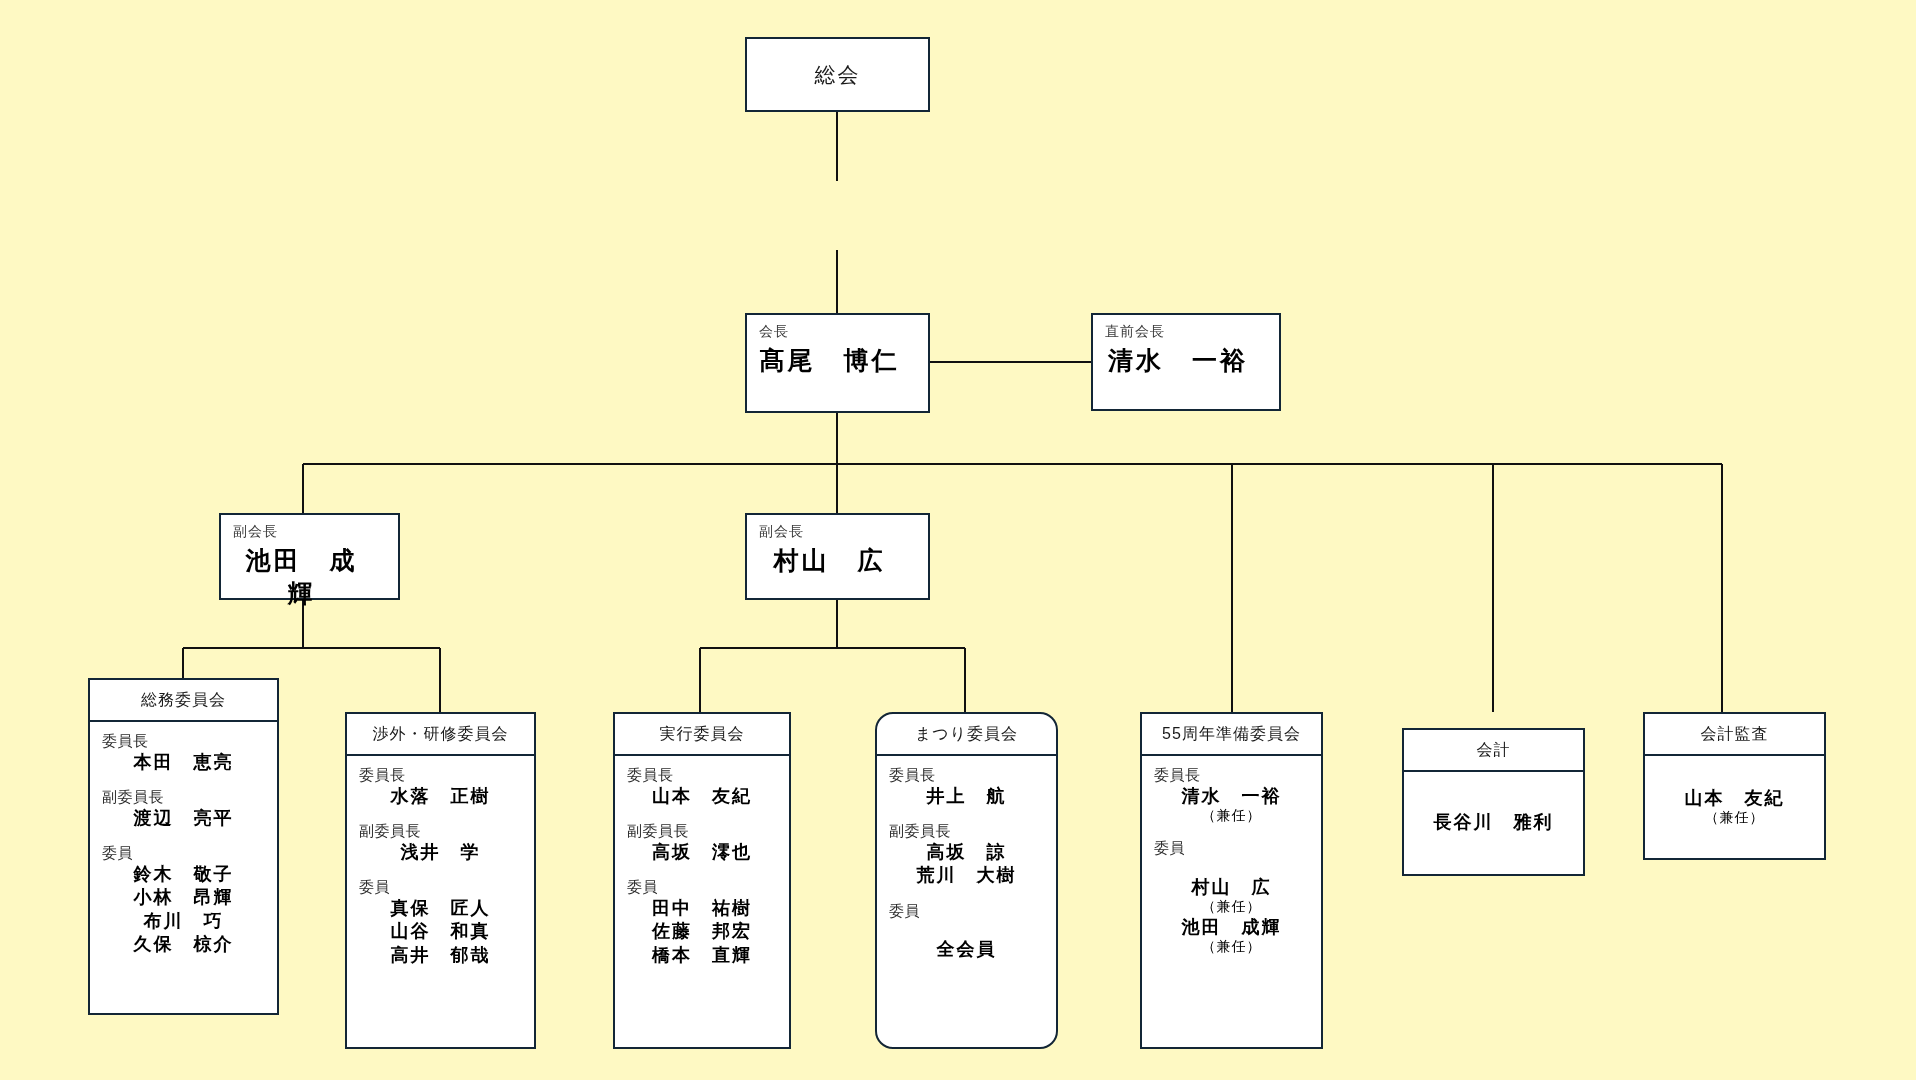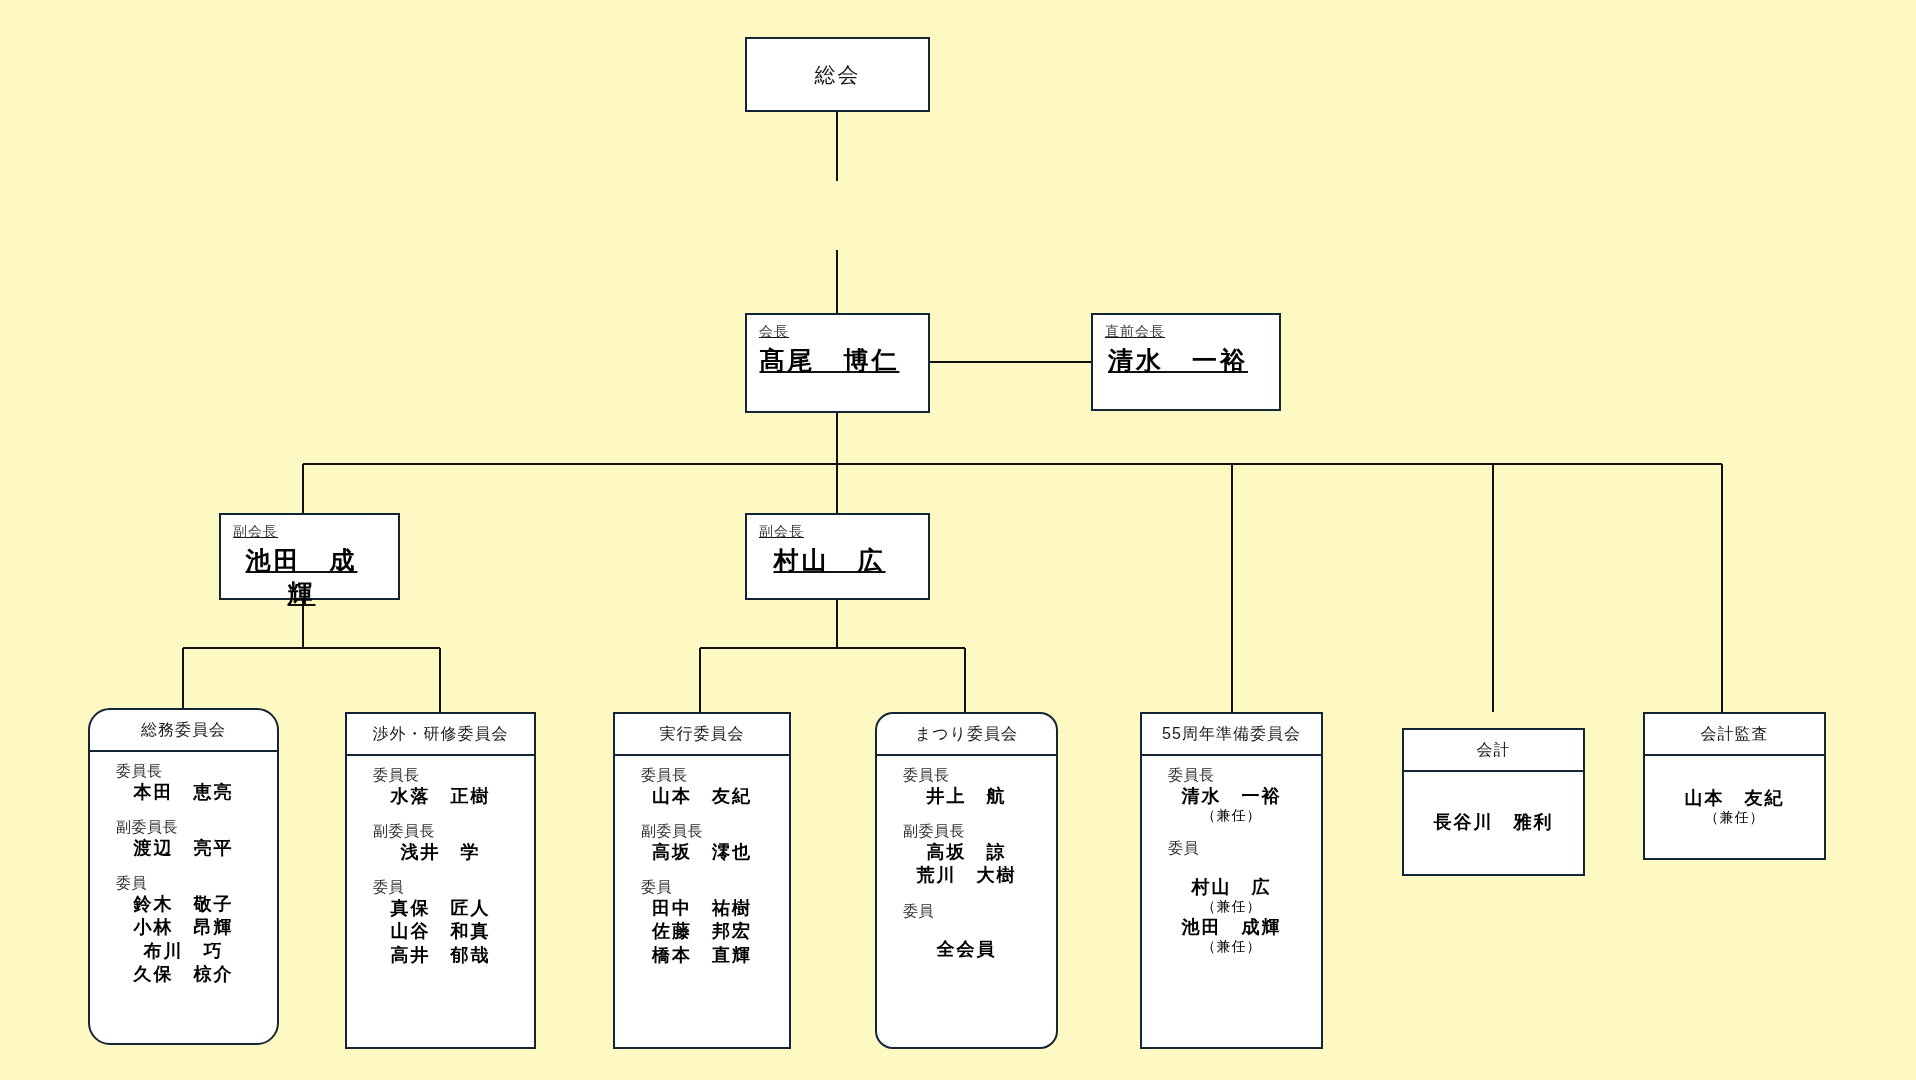--- a/index.html
+++ b/index.html
@@ -39,21 +39,20 @@
     justify-content: center;
   }
   .plain-label {
     font-size: 21px;
     letter-spacing: 2px;
     color: #1a1a1a;
   }
   
   .node.officer {
     padding: 8px 28px 0 12px;
-    text-decoration: underline;
   }
   .officer-role {
     font-size: 14px;
     color: #3b3b3b;
     line-height: 1.2;
     letter-spacing: 1px;
   }
   .officer-name {
     font-family: "Liberation Serif", "DejaVu Serif", serif;
     font-weight: bold;
@@ -82,21 +81,21 @@
   .cm-body {
     flex: 1 1 auto;
     padding: 10px 0 0 0;
   }
   .cm-group {
     margin-bottom: 14px;
   }
   .cm-role {
     font-size: 15px;
     color: #2b2b2b;
-    padding-left: 26px;
+    padding-left: 12px;
     line-height: 1.25;
     letter-spacing: 0.5px;
   }
   .cm-person {
     font-family: "Liberation Serif", "DejaVu Serif", serif;
     font-weight: bold;
     font-size: 18px;
     text-align: center;
     line-height: 1.3;
     letter-spacing: 2px;
@@ -174,21 +173,21 @@
   <div class="node officer" style="left:219px; top:513px; width:181px; height:87px;">
     <div class="officer-role">副会長</div>
     <div class="officer-name">池田　成輝</div>
   </div>
 
   <div class="node officer" style="left:745px; top:513px; width:185px; height:87px;">
     <div class="officer-role">副会長</div>
     <div class="officer-name">村山　広</div>
   </div>
 
-  <div class="node committee" style="left:88px; top:708px; width:191px; height:337px;border-radius:22px;">
+  <div class="node committee" style="left:88px; top:678px; width:191px; height:337px;">
     <div class="cm-header">総務委員会</div>
     <div class="cm-body">
         <div class="cm-group">
           <div class="cm-role">委員長</div>
           <div class="cm-person">本田　恵亮</div>
         </div>
         <div class="cm-group">
           <div class="cm-role">副委員長</div>
           <div class="cm-person">渡辺　亮平</div>
         </div>

